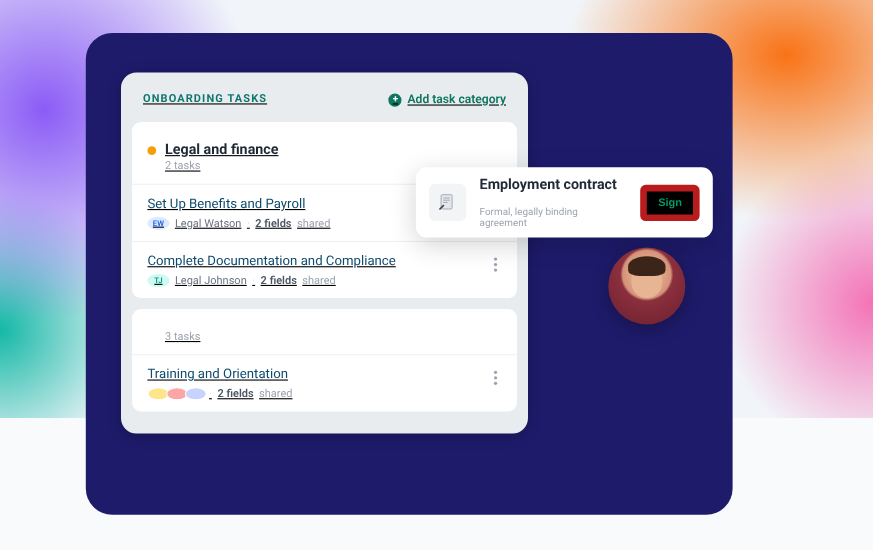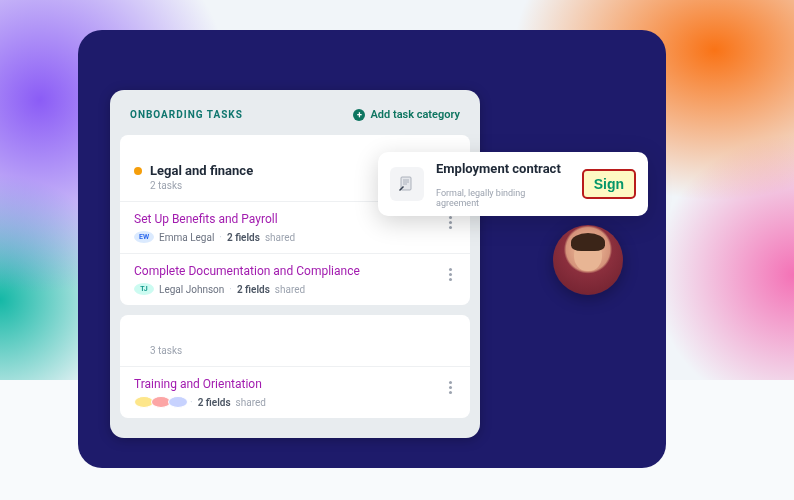--- a/index.html
+++ b/index.html
@@ -32,26 +32,27 @@
   left: 78px;
   top: 30px;
   width: 588px;
   height: 438px;
   background: #1e1b6b;
   border-radius: 24px;
 }
 .panel {
   position: absolute;
   left: 32px;
-  top: 60px;
+  top: 36px;
   width: 370px;
   background: #e8ecef;
   border-radius: 14px;
   padding: 8px 10px 10px;
   box-shadow: 0 2px 12px rgba(0,0,0,0.25);
+  text-decoration: underline;
 }
 .panel-hdr {
   display: flex;
   justify-content: space-between;
   align-items: center;
   padding: 10px 10px 14px;
 }
 .panel-title {
   font-size: 10px;
   font-weight: 700;
@@ -78,21 +79,21 @@
   font-size: 9px;
   font-weight: 700;
 }
 .section {
   background: #fff;
   border-radius: 8px;
   margin-bottom: 10px;
   overflow: hidden;
 }
 .sec-hdr {
-  padding: 28px 14px 10px;
+  padding: 18px 14px 10px;
 }
 .sec-title-row {
   display: flex;
   align-items: center;
   gap: 8px;
 }
 .dot {
   width: 8px; height: 8px;
   border-radius: 50%;
 }
@@ -112,21 +113,21 @@
 .task {
   border-top: 1px solid #eef0f2;
   padding: 10px 12px 10px 14px;
   display: flex;
   align-items: flex-start;
   justify-content: space-between;
 }
 .task-main { flex: 1; }
 .task-title {
   font-size: 12px;
-  color: #a21caf;
+  color: #0c4a6e;
   margin-bottom: 5px;
 }
 .task-meta {
   display: flex;
   align-items: center;
   gap: 5px;
   font-size: 10px;
   color: #6b7280;
 }
 .av-dot {
@@ -190,24 +191,24 @@
   font-size: 13px;
   font-weight: 700;
   color: #1f2937;
 }
 .card-sub {
   font-size: 9px;
   color: #9ca3af;
   margin-top: 12px;
 }
 .sign-btn {
-  border: 2px solid #b91c1c;
+  border: 6px solid #b91c1c;
   color: #059669;
-  background: #fef9c3;
-  font-size: 14px;
+  background: #000000;
+  font-size: 10px;
   font-weight: 600;
   padding: 5px 10px;
   border-radius: 5px;
   cursor: pointer;
 }
 .avatar {
   position: absolute;
   left: 475px;
   top: 195px;
   width: 70px; height: 70px;
@@ -258,21 +259,21 @@
           <span class="sec-title">Legal and finance</span>
         </div>
         <div class="sec-count">2 tasks</div>
       </div>
 
       <div class="task">
         <div class="task-main">
           <div class="task-title">Set Up Benefits and Payroll</div>
           <div class="task-meta">
             <span class="av-dot av-blue">EW</span>
-            <span>Emma Legal</span>
+            <span>Legal Watson</span>
             <span class="sep">·</span>
             <span class="fields-n">2 fields</span>
             <span class="shared">shared</span>
           </div>
         </div>
         <div class="more">
             <span></span>
             <span></span>
             <span></span>
           </div>

